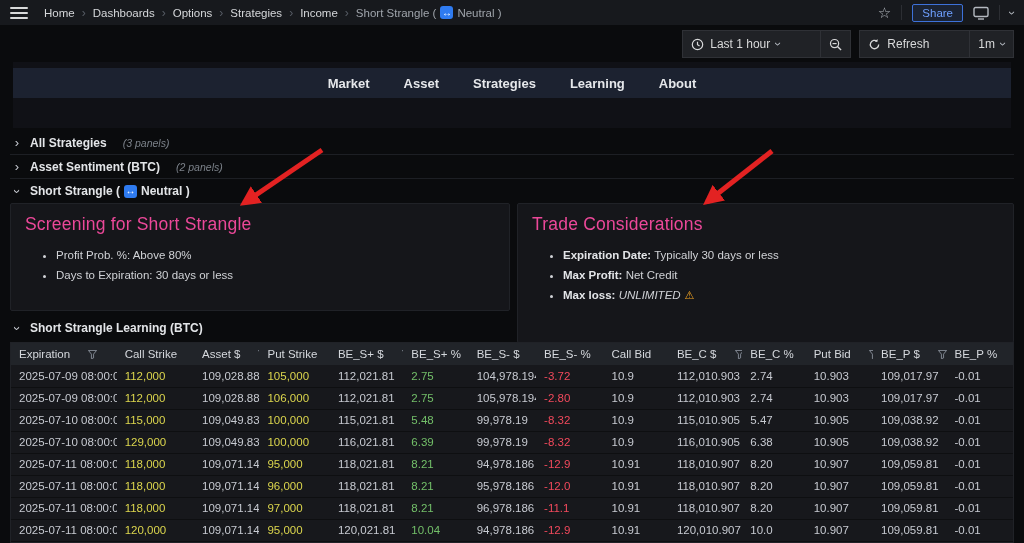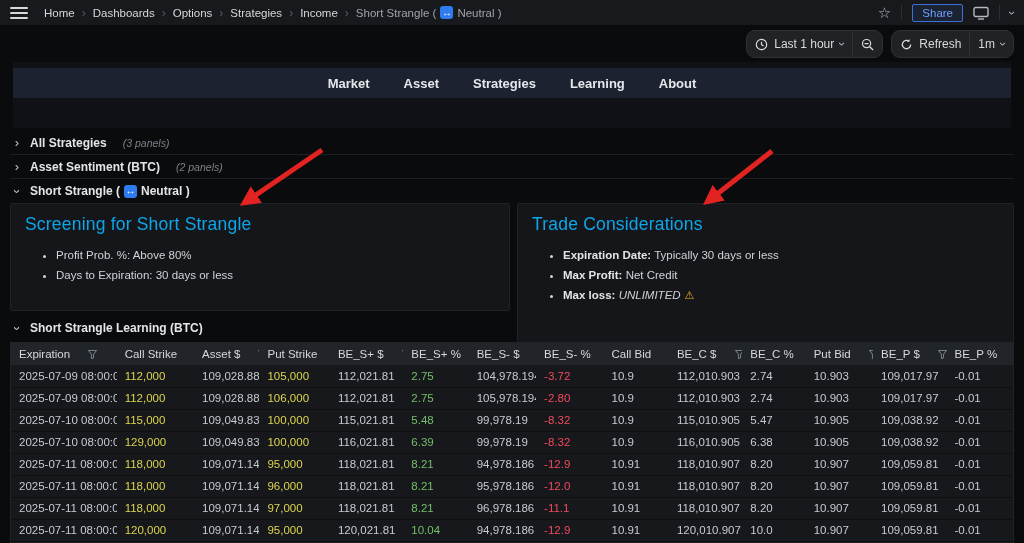--- a/index.html
+++ b/index.html
@@ -24,46 +24,46 @@
   .icon-btn{background:none;border:none;padding:0;cursor:pointer;color:#b4b9c0;display:flex;align-items:center;}
   .star{font-size:15px;line-height:1;color:#b4b9c0;}
   .vdiv{width:1px;height:15px;background:#2c2e33;}
   .share-btn{background:rgba(61,113,217,0.12);border:1px solid #3d71d9;color:#6e9fff;font-size:11.5px;
              padding:2px 9px;border-radius:2px;cursor:pointer;font-family:inherit;}
   .caret{display:inline-block;transform:rotate(90deg);font-size:12px;color:#b4b9c0;line-height:1;}
 
   
   .toolbar{position:absolute;left:0;top:26px;width:1024px;height:36px;display:flex;justify-content:flex-end;
            align-items:center;gap:8px;padding-right:10px;box-sizing:border-box;}
-  .btn-group{display:flex;align-items:stretch;background:#202226;border:1px solid #2f3136;border-radius:9px;
+  .btn-group{display:flex;align-items:stretch;background:#202226;border:1px solid #2f3136;border-radius:0;
              height:26px;overflow:hidden;}
   .tb-btn{display:flex;align-items:center;gap:6px;background:none;border:none;color:#d8d9da;font-size:12px;
           font-family:inherit;padding:0 8px;cursor:pointer;}
-  .tb-btn + .tb-btn{border-left:1px solid #2f3136;}
+  .tb-btn + .tb-btn{border-left:1px solid #2f3136;margin-left:32px;}
   .tb-btn svg{display:block;}
 
   
   .nav-panel{position:absolute;left:13px;top:62px;width:998px;height:66px;background:#101116;}
   .navbar{position:absolute;left:0;top:6px;width:100%;height:30px;background:#1c2230;
           display:flex;align-items:center;justify-content:center;gap:34px;}
   .navbar a{color:#e6e8eb;font-size:13px;font-weight:bold;text-decoration:none;cursor:pointer;text-align:center;}
 
   
   .row-header{position:absolute;left:10px;width:1004px;height:24px;display:flex;align-items:center;
               cursor:pointer;box-sizing:border-box;}
   .row-header.bordered{border-bottom:1px solid #1d1f24;}
   .chev{color:#c7cad1;font-size:13px;line-height:1;width:14px;display:inline-block;text-align:center;}
   .chev.down{transform:rotate(90deg);}
   .row-title{font-size:12px;font-weight:bold;color:#e3e5e8;margin-left:6px;display:flex;align-items:center;gap:4px;}
   .panel-count{font-size:10.5px;font-style:italic;color:#7b8189;margin-left:16px;}
 
   
   .panel{position:absolute;background:#15161a;border:1px solid #202227;border-radius:2px;box-sizing:border-box;
          padding:6px 14px;}
-  .panel h1{font-size:17.5px;font-weight:500;color:#0ea5e9;margin:4px 0 10px 0;letter-spacing:0.2px;}
+  .panel h1{font-size:17.5px;font-weight:500;color:#ec4899;margin:4px 0 10px 0;letter-spacing:0.2px;}
   .panel ul{margin:9px;padding-left:22px;}
   .panel li{font-size:11.5px;color:#d0d2d6;line-height:20px;}
   .panel li b{color:#e3e5e8;}
   .panel li .em{font-style:italic;font-weight:normal;}
   .warn-icon{color:#f5a623;font-size:11px;margin-left:4px;}
 
   
   .table-panel{position:absolute;left:10px;top:342px;width:1004px;height:201px;background:#15161a;
                border:1px solid #202227;box-sizing:border-box;overflow:hidden;}
   table{border-collapse:collapse;table-layout:fixed;width:100%;}

